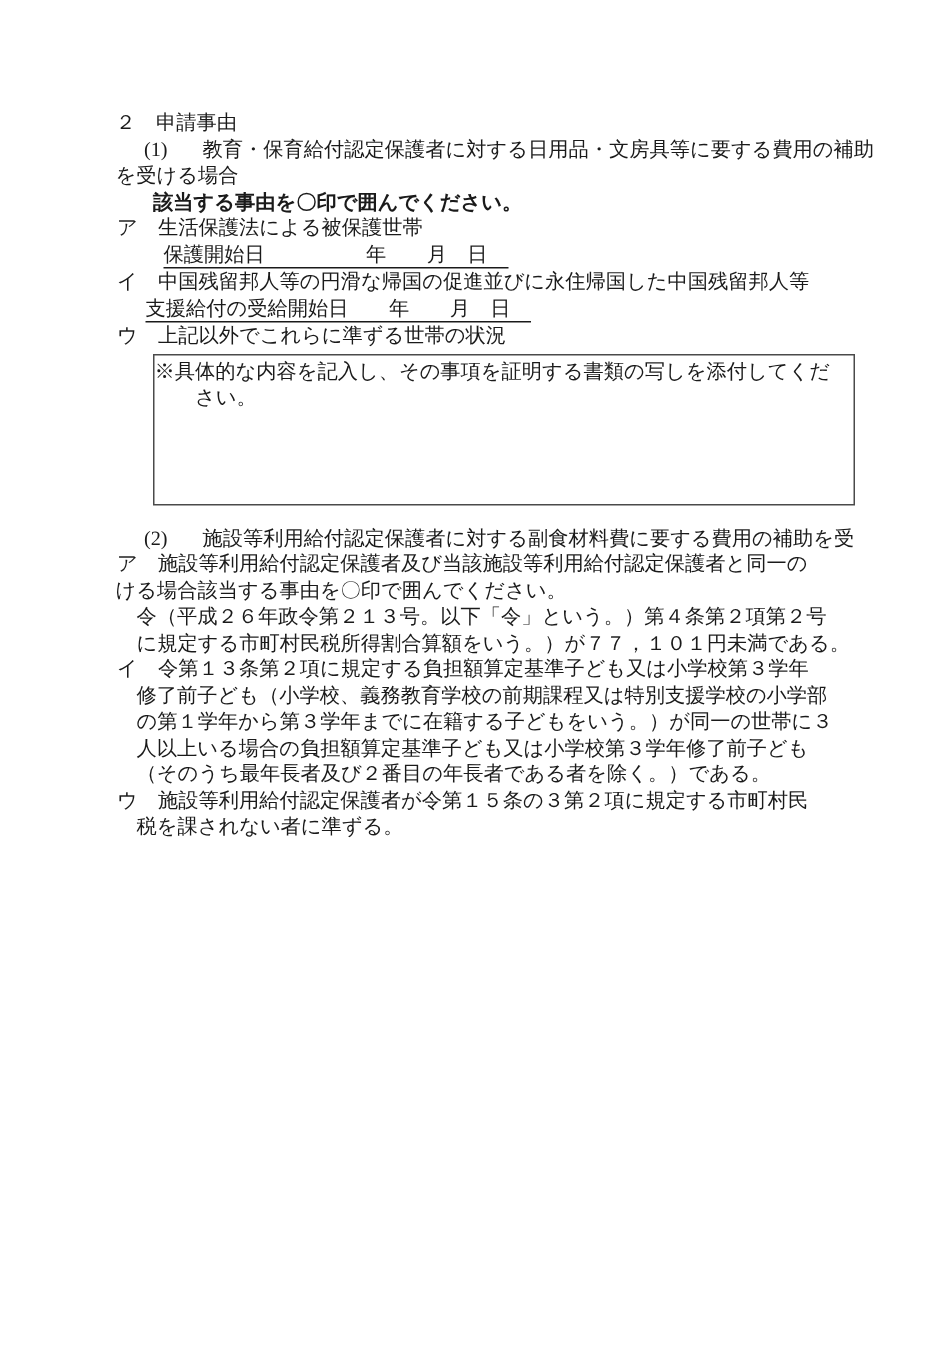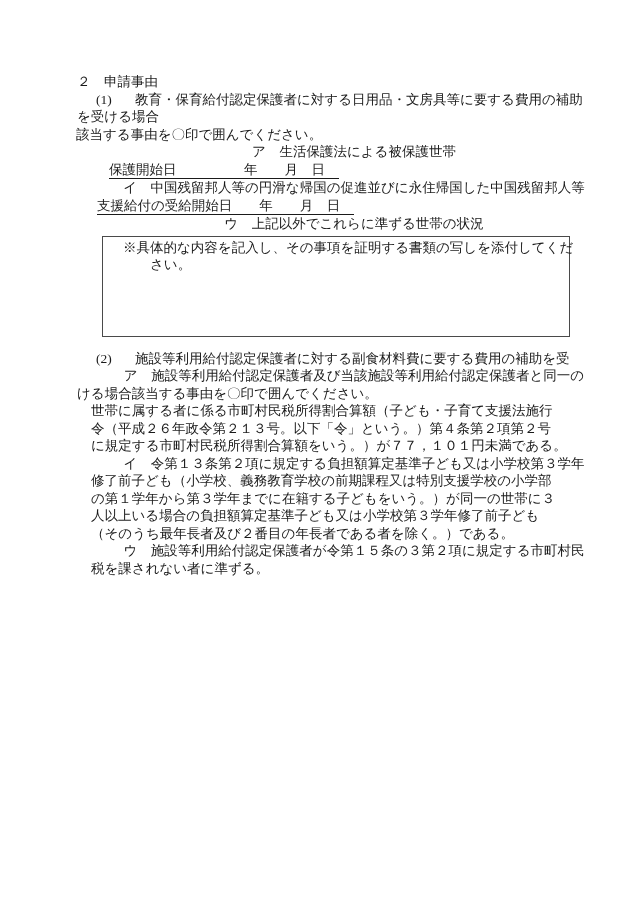--- a/index.html
+++ b/index.html
@@ -14,32 +14,32 @@
     background:#ffffff; overflow:hidden;
   }
   .doc { position:absolute; top:73px; left:0; width:630px; }
   .line {
     font-size:13.5px; line-height:17.5px;
     white-space:pre; letter-spacing:0;
   }
   
   .ind-a { margin-left:77px;  }  
   .ind-b { margin-left:96px;  }  
-  .ind-c { margin-left:76px; }  
-  .ind-d { margin-left:78px;text-align:center;  }  
+  .ind-c { margin-left:102px;font-weight:bold; }  
+  .ind-d { margin-left:78px;  }  
   .ind-e { margin-left:91px;  }  
   .ind-f { margin-left:109px; }  
   .ind-g { margin-left:97px;  }  
   .num { display:inline-block; width:39px; }
   .ul { border-bottom:1px solid #1a1a1a; display:inline-block; line-height:16.5px; }
   .note-box {
     margin-left:102px; margin-top:3px;
     width:468px; height:101px;
     border:1px solid #4a4a4a;
-    padding:2px 20px;
+    padding:2px 0;
     background:#ffffff;
   }
   .note-line2 { margin-left:27px; }
   .gap-box-after { height:13px; }
 </style>
 </head>
 <body>
 
 <div class="page">
   <div class="doc">
@@ -61,21 +61,20 @@
     <div class="note-box">
       <div class="line">※具体的な内容を記入し、その事項を証明する書類の写しを添付してくだ</div>
       <div class="line note-line2">さい。</div>
     </div>
     <div class="gap-box-after"></div>
 
     <div class="line ind-b"><span class="num">(2)</span><span>施設等利用給付認定保護者に対する副食材料費に要する費用の補助を受</span></div>
     <div class="line ind-d">ア　施設等利用給付認定保護者及び当該施設等利用給付認定保護者と同一の</div>
 
     <div class="line ind-a">ける場合該当する事由を〇印で囲んでください。</div>
-    <div class="line ind-e">世帯に属する者に係る市町村民税所得割合算額（子ども・子育て支援法施行</div>
     <div class="line ind-e">令（平成２６年政令第２１３号。以下「令」という。）第４条第２項第２号</div>
     <div class="line ind-e">に規定する市町村民税所得割合算額をいう。）が７７，１０１円未満である。</div>
 
     <div class="line ind-d">イ　令第１３条第２項に規定する負担額算定基準子ども又は小学校第３学年</div>
     <div class="line ind-e">修了前子ども（小学校、義務教育学校の前期課程又は特別支援学校の小学部</div>
     <div class="line ind-e">の第１学年から第３学年までに在籍する子どもをいう。）が同一の世帯に３</div>
     <div class="line ind-e">人以上いる場合の負担額算定基準子ども又は小学校第３学年修了前子ども</div>
     <div class="line ind-e">（そのうち最年長者及び２番目の年長者である者を除く。）である。</div>
 
     <div class="line ind-d">ウ　施設等利用給付認定保護者が令第１５条の３第２項に規定する市町村民</div>

